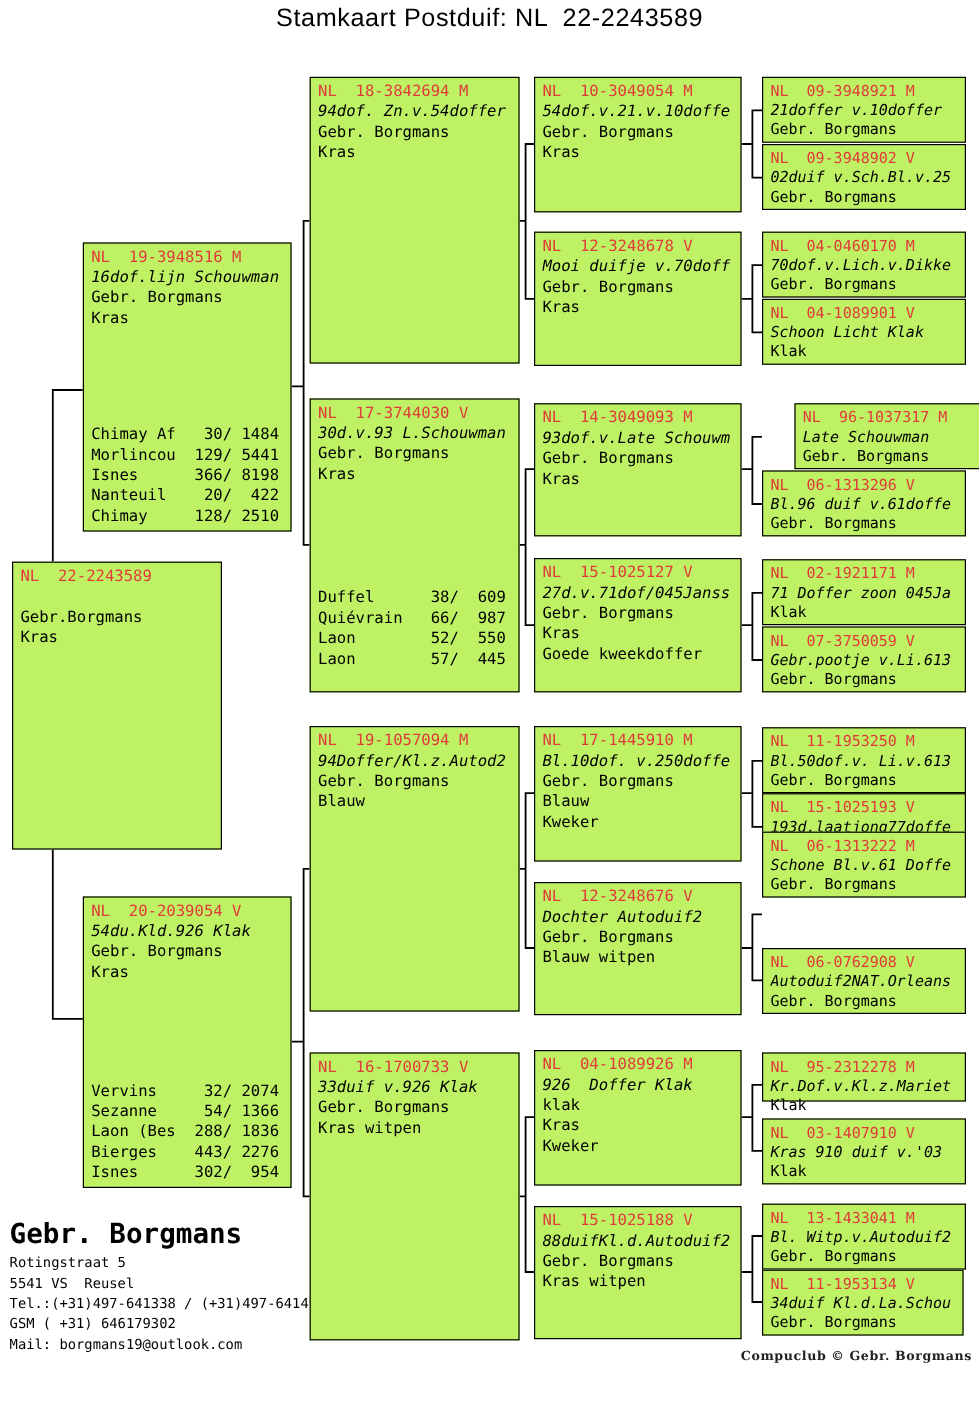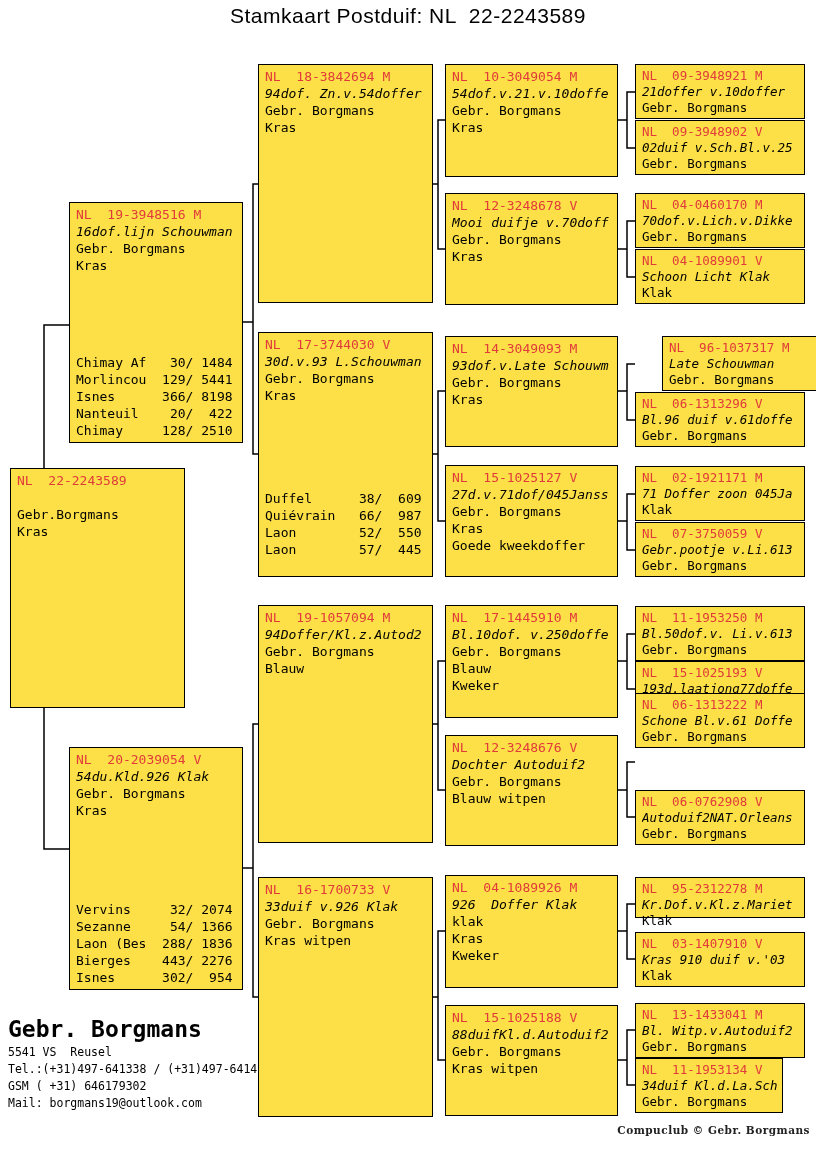--- a/index.html
+++ b/index.html
@@ -1,21 +1,21 @@
 <!DOCTYPE html>
 <html style="--ring-red: #e03a3a;"><head>
 <meta charset="utf-8">
 <style>
   html,body{margin:0;padding:0;background:#ffffff;}
   #page{position:relative;width:816px;height:1172px;background:#fff;overflow:hidden;
         font-family:"DejaVu Sans Mono",monospace;color:#000;}
   #title{position:absolute;left:0;right:0;top:4px;text-align:center;
          font-family:"Liberation Sans",sans-serif;font-size:21px;letter-spacing:.5px;white-space:pre;}
   svg.conn{position:absolute;left:0;top:0;z-index:1;}
-  .box{position:absolute;box-sizing:border-box;background:#fde047;border:1.5px solid #000;
+  .box{position:absolute;box-sizing:border-box;background:#bef264;border:1.5px solid #000;
        padding:3px 5px 0 6px;font-size:13px;line-height:17px;z-index:2;}
   .ring{color:var(--ring-red,#e03a3a);white-space:pre;min-height:17px;}
   .line{white-space:pre;min-height:17px;overflow:hidden;}
   .desc{font-style:italic;}
   .results{position:absolute;left:6px;right:4px;}
   .rrow{white-space:pre;min-height:17px;font-size:13px;line-height:17px;}
   .g5{font-size:12.5px;line-height:16px;}
   .g5 .ring,.g5 .line{min-height:16px;}
   #owner{position:absolute;left:8px;top:1014px;z-index:0;}
   #owner .oname{font-size:23px;font-weight:bold;line-height:30px;white-space:pre;}
@@ -43,20 +43,21 @@
              M618 391 H627 M635 364 H627 V420 H635
              M618 521 H627 M635 494 H627 V550 H635
              M618 661 H627 M635 634 H627 V689 H635
              M618 790 H627 M635 762 H627 V817 H635
              M618 931 H627 M635 904 H627 V959 H635
              M618 1060 H627 M635 1030 H627 V1085 H635" fill="none" stroke="#000" stroke-width="1.5"></path>
   </svg>
 
   <div id="owner">
     <div class="oname">Gebr. Borgmans</div>
+    <div class="oline">Rotingstraat 5</div>
     <div class="oline">5541 VS  Reusel</div>
     <div class="oline">Tel.:(+31)497-641338 / (+31)497-641492</div>
     <div class="oline">GSM ( +31) 646179302</div>
     <div class="oline">Mail: borgmans19@outlook.com</div>
   </div>
 
   <div class="box" style="left:10px;top:468px;width:175px;height:240px;">
     <div class="ring">NL  22-2243589</div>
     <div class="line desc"></div>
     <div class="line">Gebr.Borgmans</div>
@@ -250,21 +251,21 @@
   <div class="box g5" style="left:635px;top:932px;width:170px;height:55px;">
     <div class="ring">NL  03-1407910 V</div>
     <div class="line desc">Kras 910 duif v.'03</div>
     <div class="line">Klak</div>
   </div>
   <div class="box g5" style="left:635px;top:1003px;width:170px;height:55px;">
     <div class="ring">NL  13-1433041 M</div>
     <div class="line desc">Bl. Witp.v.Autoduif2</div>
     <div class="line">Gebr. Borgmans</div>
   </div>
-  <div class="box g5" style="left:635px;top:1058px;width:148px;height:55px;">
+  <div class="box g5" style="left:635px;top:1058px;width:168px;height:55px;">
     <div class="ring">NL  11-1953134 V</div>
     <div class="line desc">34duif Kl.d.La.Schou</div>
     <div class="line">Gebr. Borgmans</div>
   </div>
 
   <div id="footer">Compuclub © Gebr. Borgmans</div>
 
 </div>
 
 </body></html>

